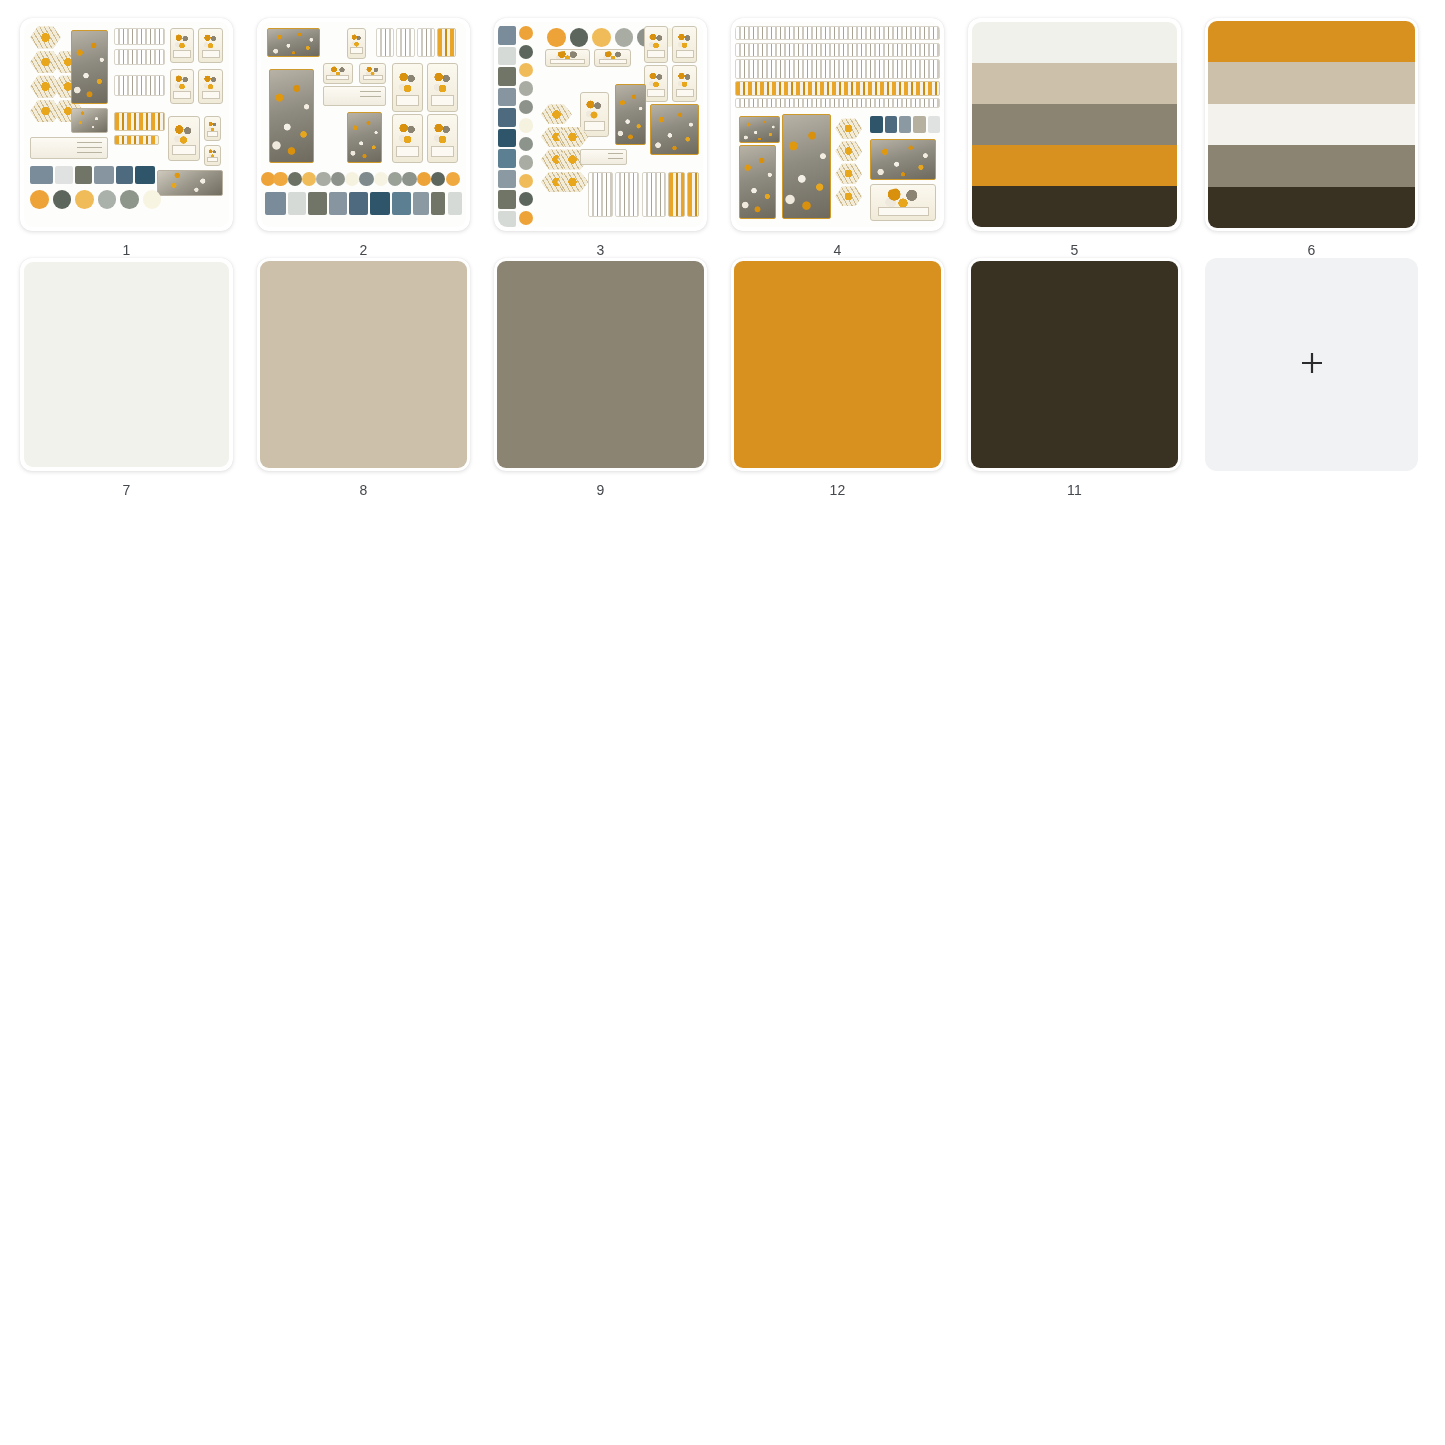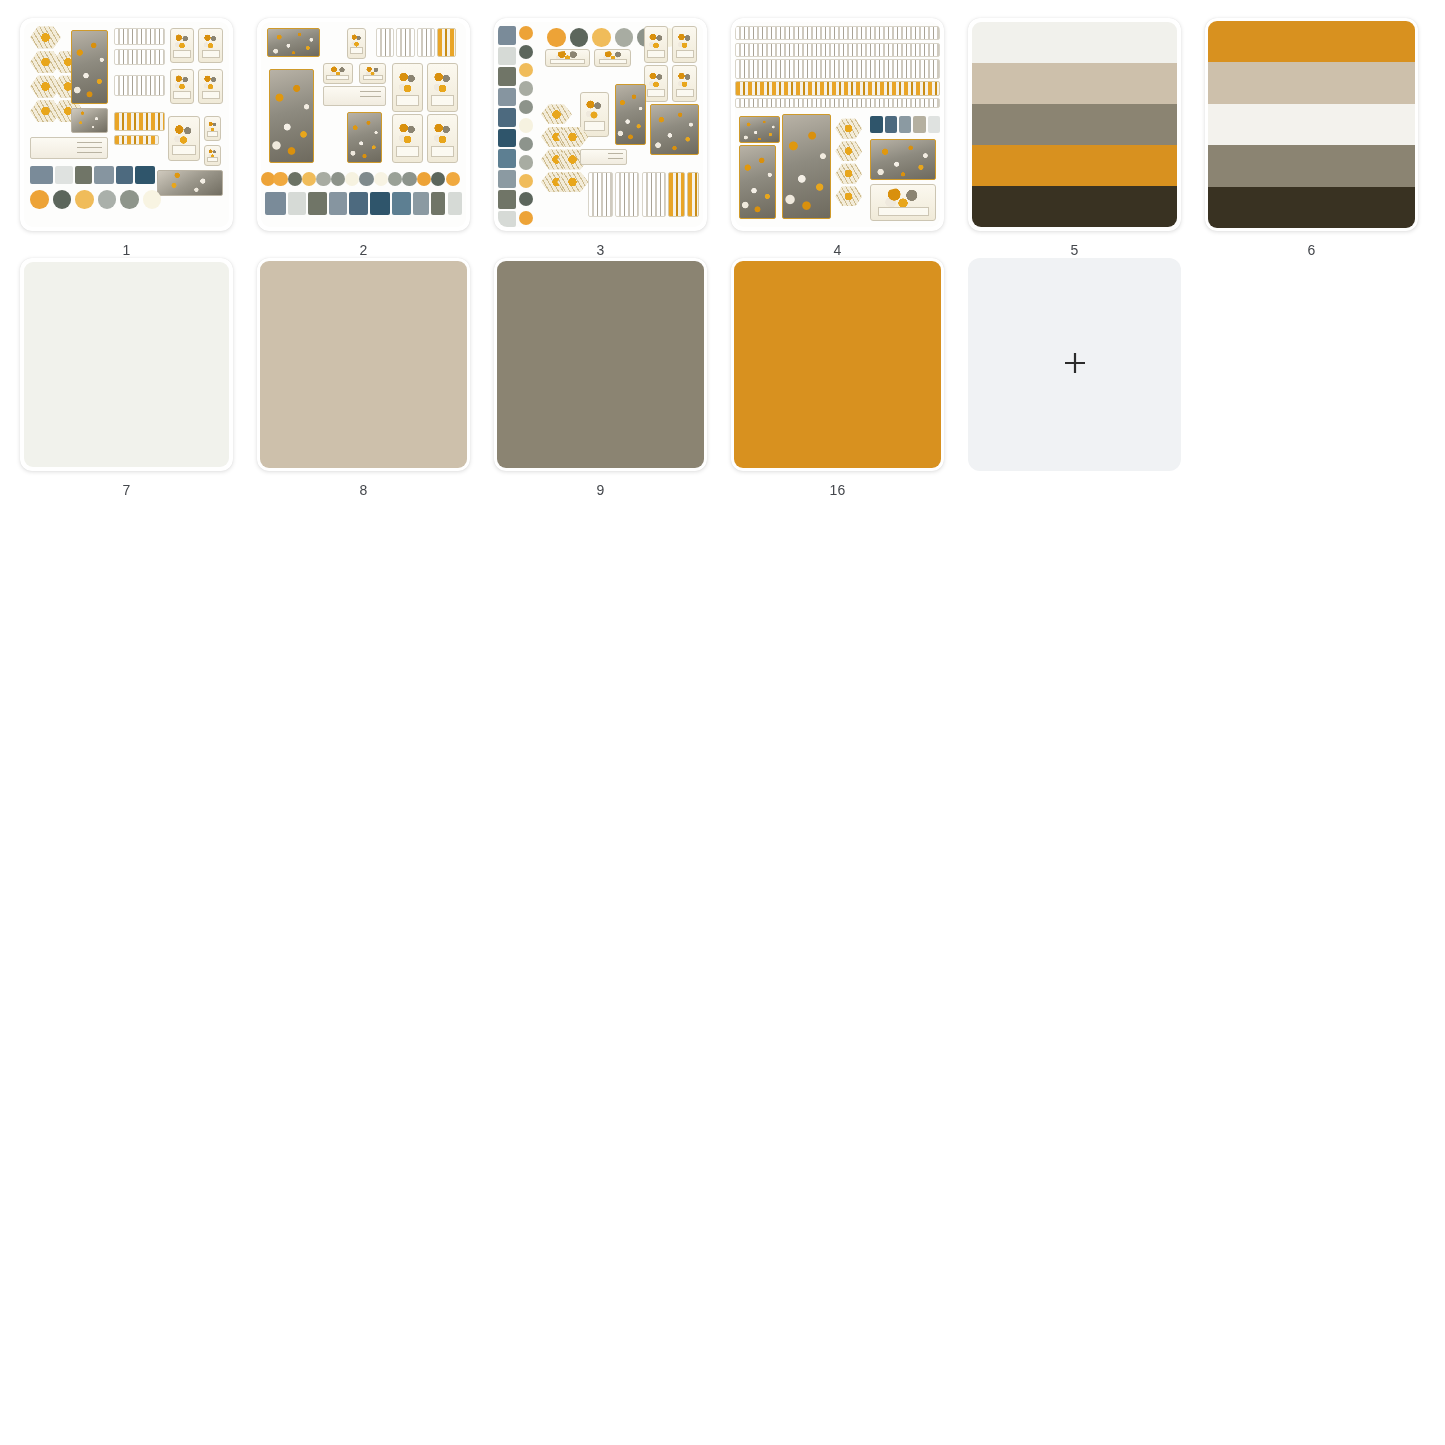--- a/index.html
+++ b/index.html
@@ -397,23 +397,31 @@
     </div>
     <div class="label">9</div>
   </div>
 
   <div class="cell">
     <div class="card flush">
       <div class="card-inner">
         <div class="solid" style="background:#d8911f"></div>
       </div>
     </div>
-    <div class="label">16</div>
-  </div>
-
+    <div class="label">12</div>
+  </div>
+
+  <div class="cell">
+    <div class="card flush">
+      <div class="card-inner">
+        <div class="solid" style="background:#393222"></div>
+      </div>
+    </div>
+    <div class="label">11</div>
+  </div>
 
   <div class="cell">
     <div class="add-card">
       <span class="plus-icon">
         <svg width="26" height="26" viewBox="0 0 26 26" aria-hidden="true">
           <path d="M13 3 L13 23 M3 13 L23 13" stroke="#2b2b2b" stroke-width="2.2" stroke-linecap="butt"></path>
         </svg>
       </span>
     </div>
     <div class="label"></div>

